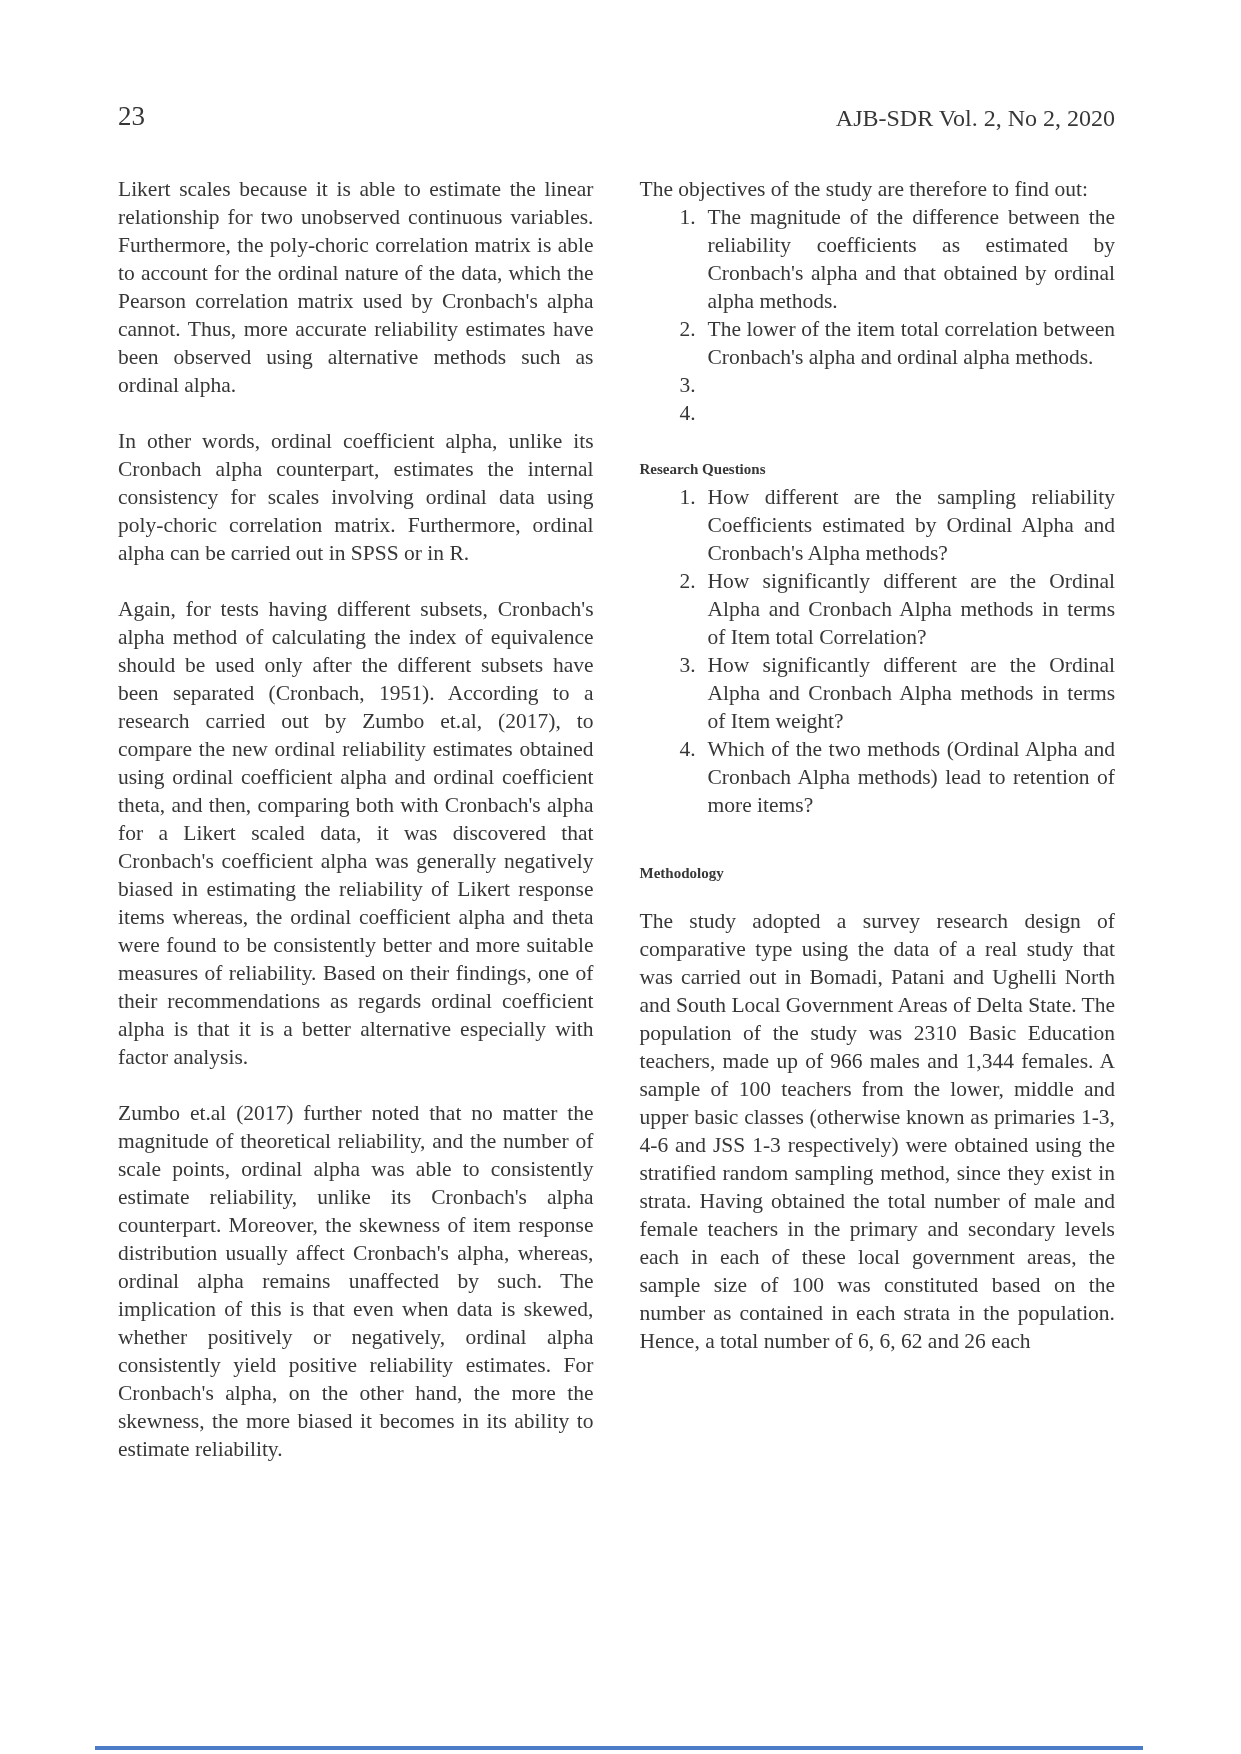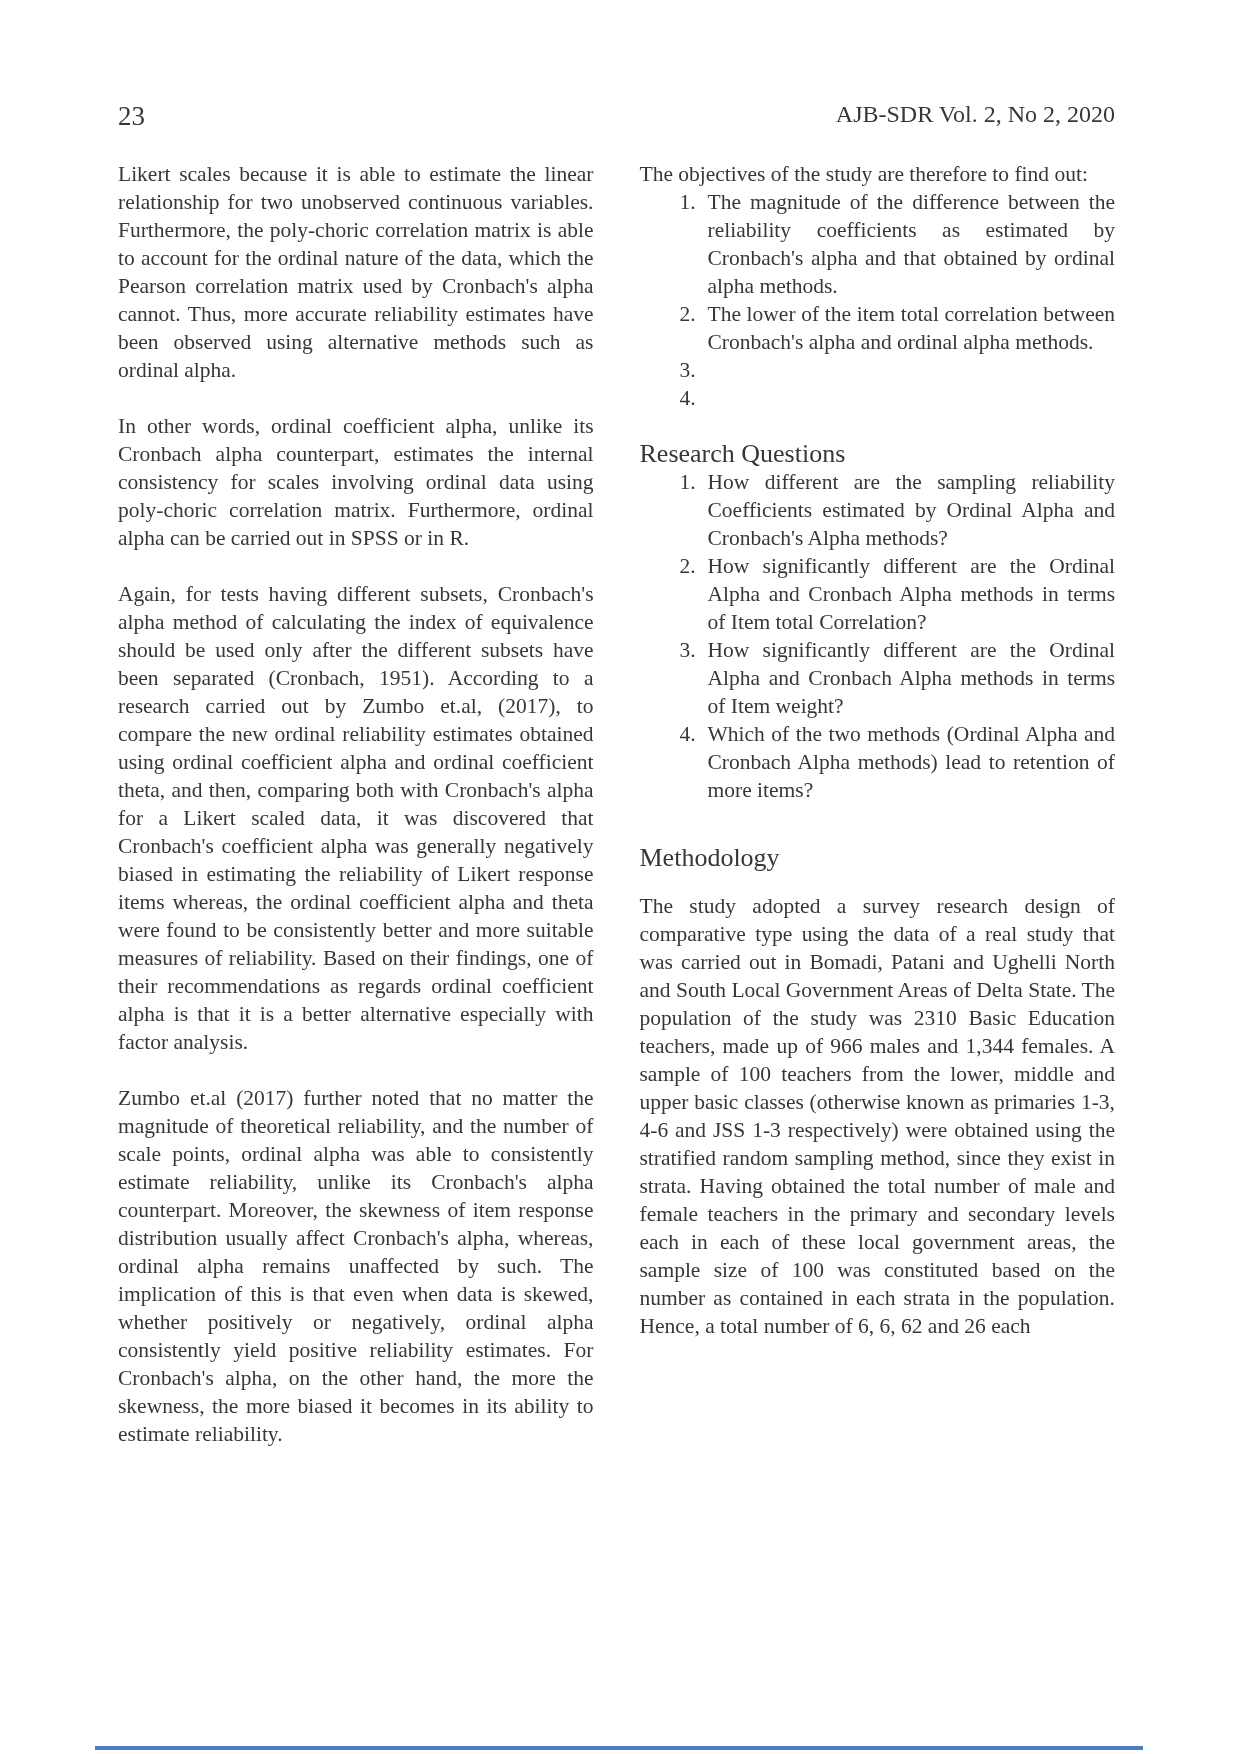--- a/index.html
+++ b/index.html
@@ -13,27 +13,27 @@
     color: #373737;
     overflow: hidden;
   }
   .header {
     position: absolute;
     top: 101px;
     left: 118px;
     right: 126px;
     display: flex;
     justify-content: space-between;
-    align-items: flex-start;
+    align-items: flex-end;
   }
   .page-number { font-size: 27px; }
   .journal-ref { font-size: 24px; }
   .columns {
     position: absolute;
-    top: 160px;
+    top: 175px;
     left: 118px;
     right: 126px;
     display: flex;
     gap: 46px;
   }
   .col {
     flex: 1;
     font-size: 21.5px;
     line-height: 28px;
     text-align: justify;
@@ -43,22 +43,22 @@
   .intro { margin: 0 !important; }
   .num-list { margin: 0; padding: 0; list-style: none; }
   .num-item { display: flex; }
   .num-item .num {
     flex: 0 0 28px;
     margin-left: 40px;
     text-align: left;
   }
   .num-item .txt { flex: 1; text-align: justify; }
   .sec-heading {
-    font-size: 26px;
-    font-weight: normal;
+    font-size: 15px;
+    font-weight: bold;
     margin: 28px 0 0 0;
     text-align: left;
   }
   .sec-heading.methodology { margin-top: 40px; }
   .footer-rule {
     position: absolute;
     top: 1746px;
     left: 95px;
     width: 1048px;
     height: 4px;

